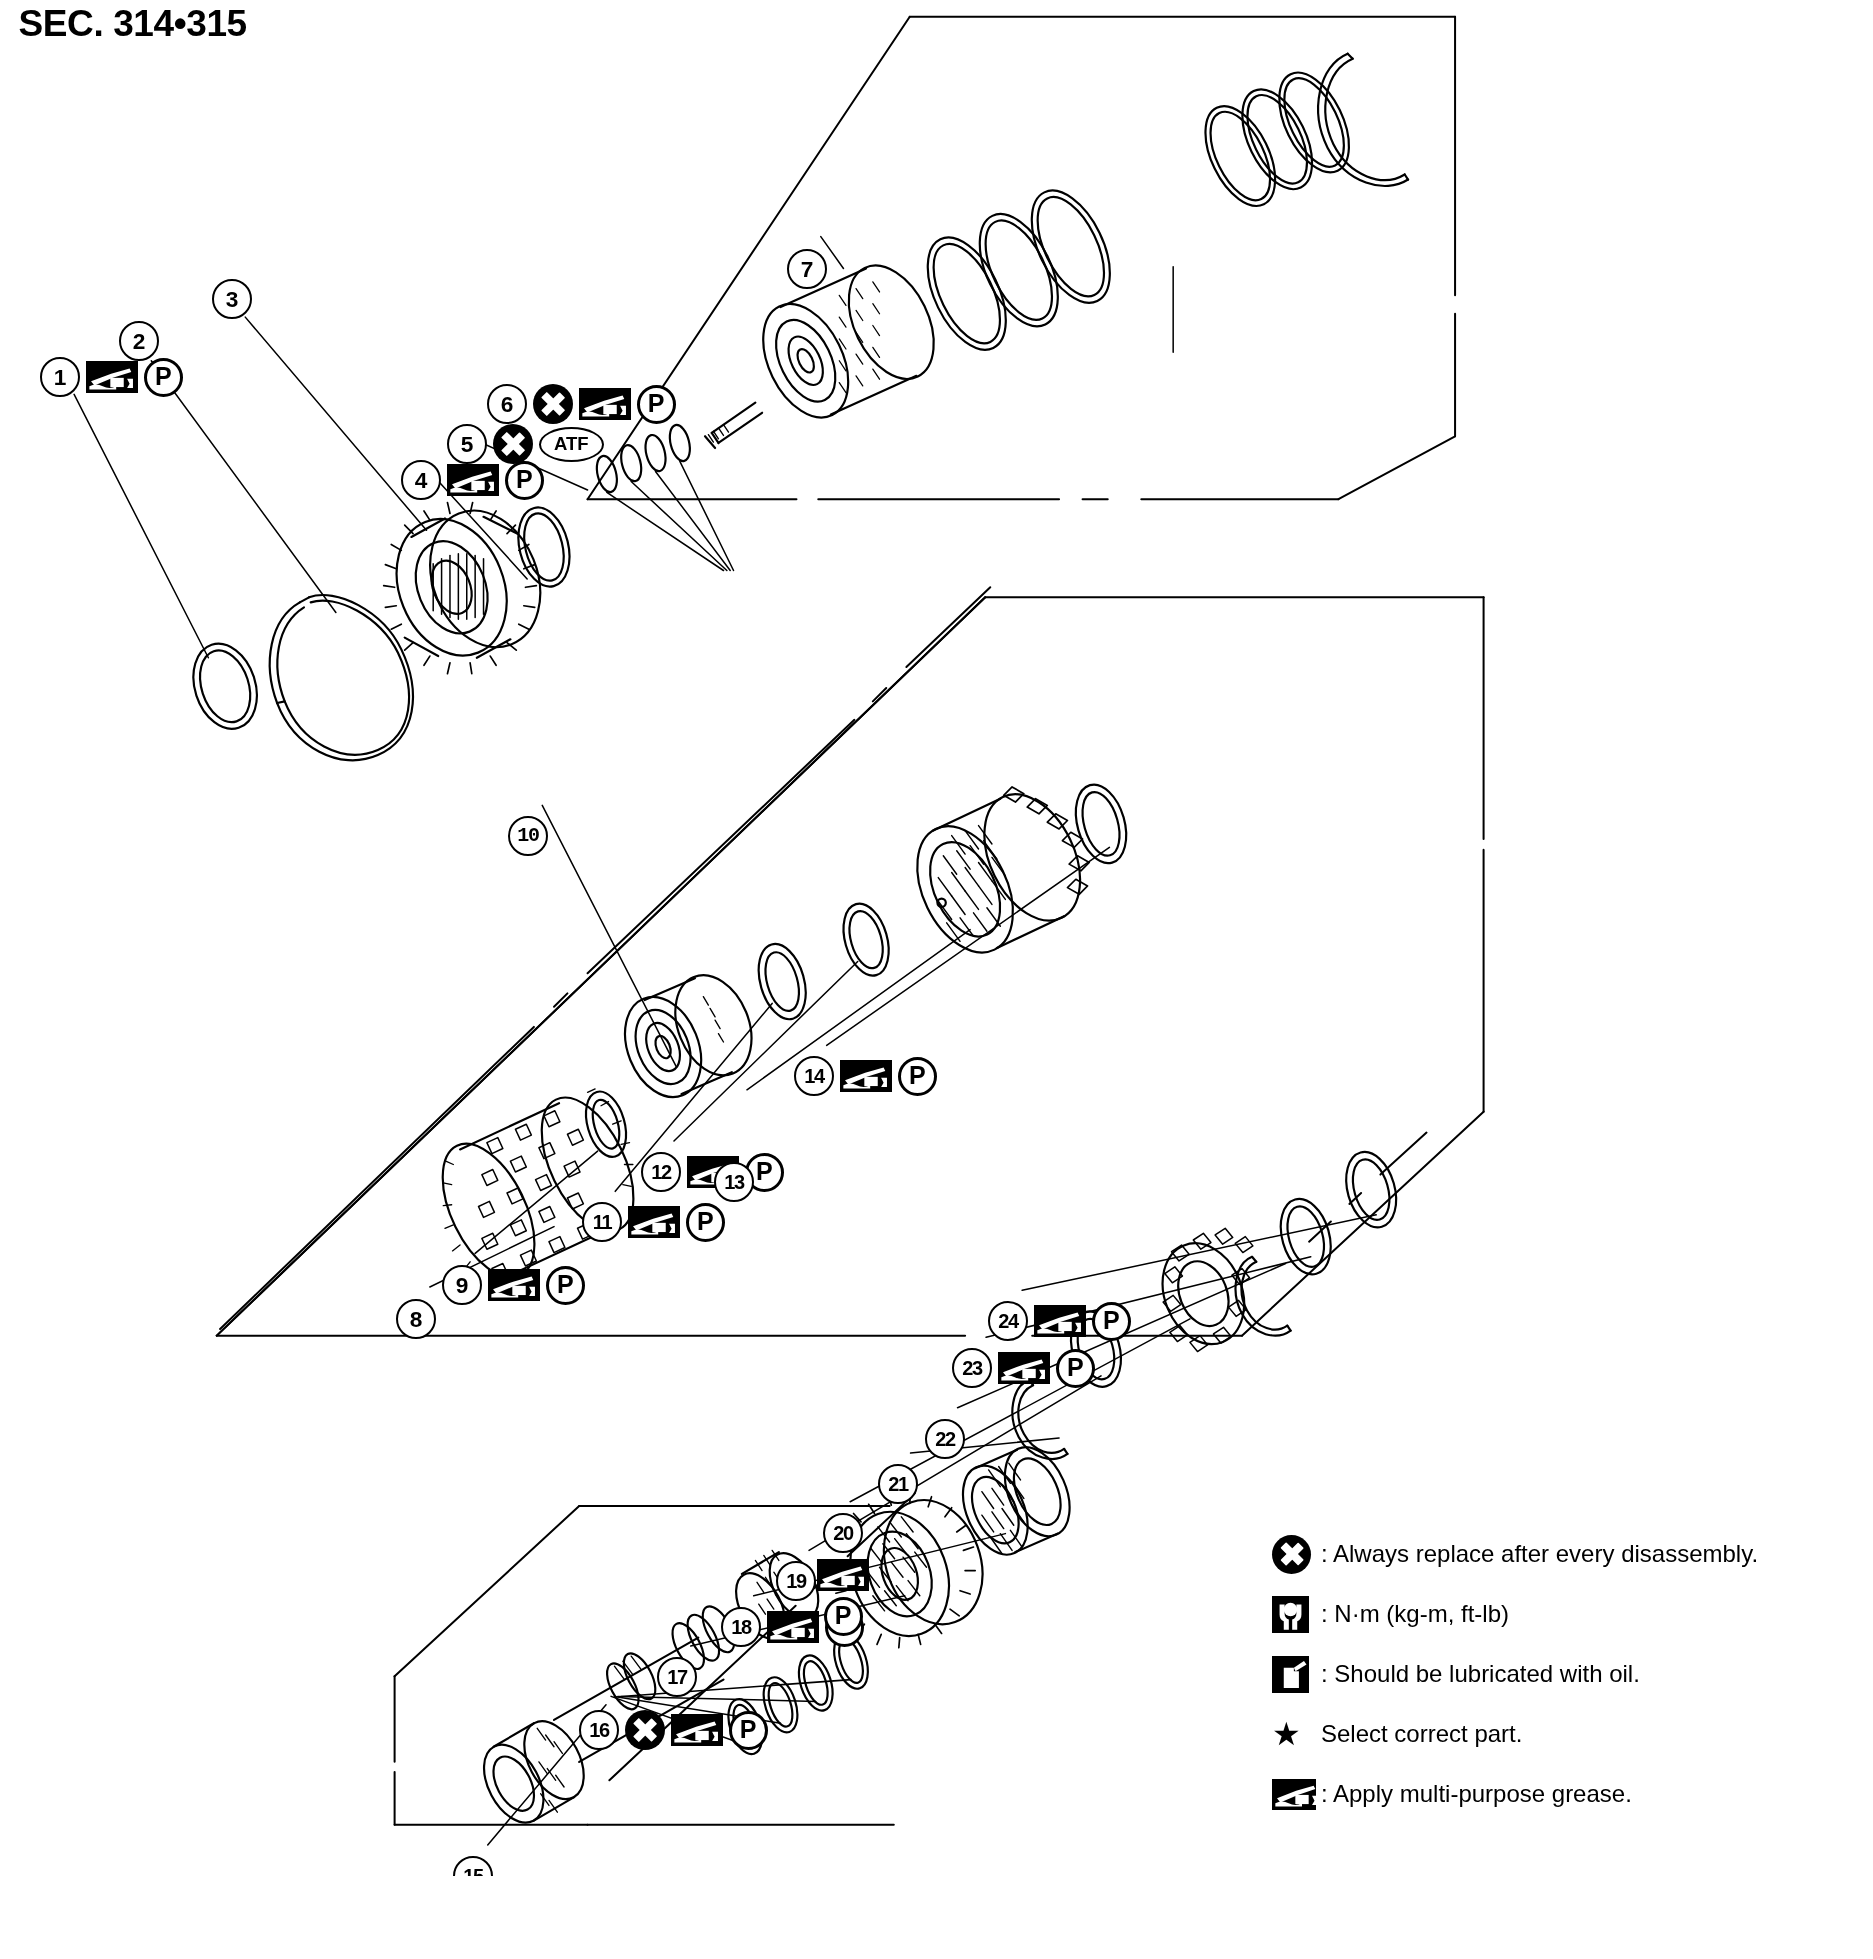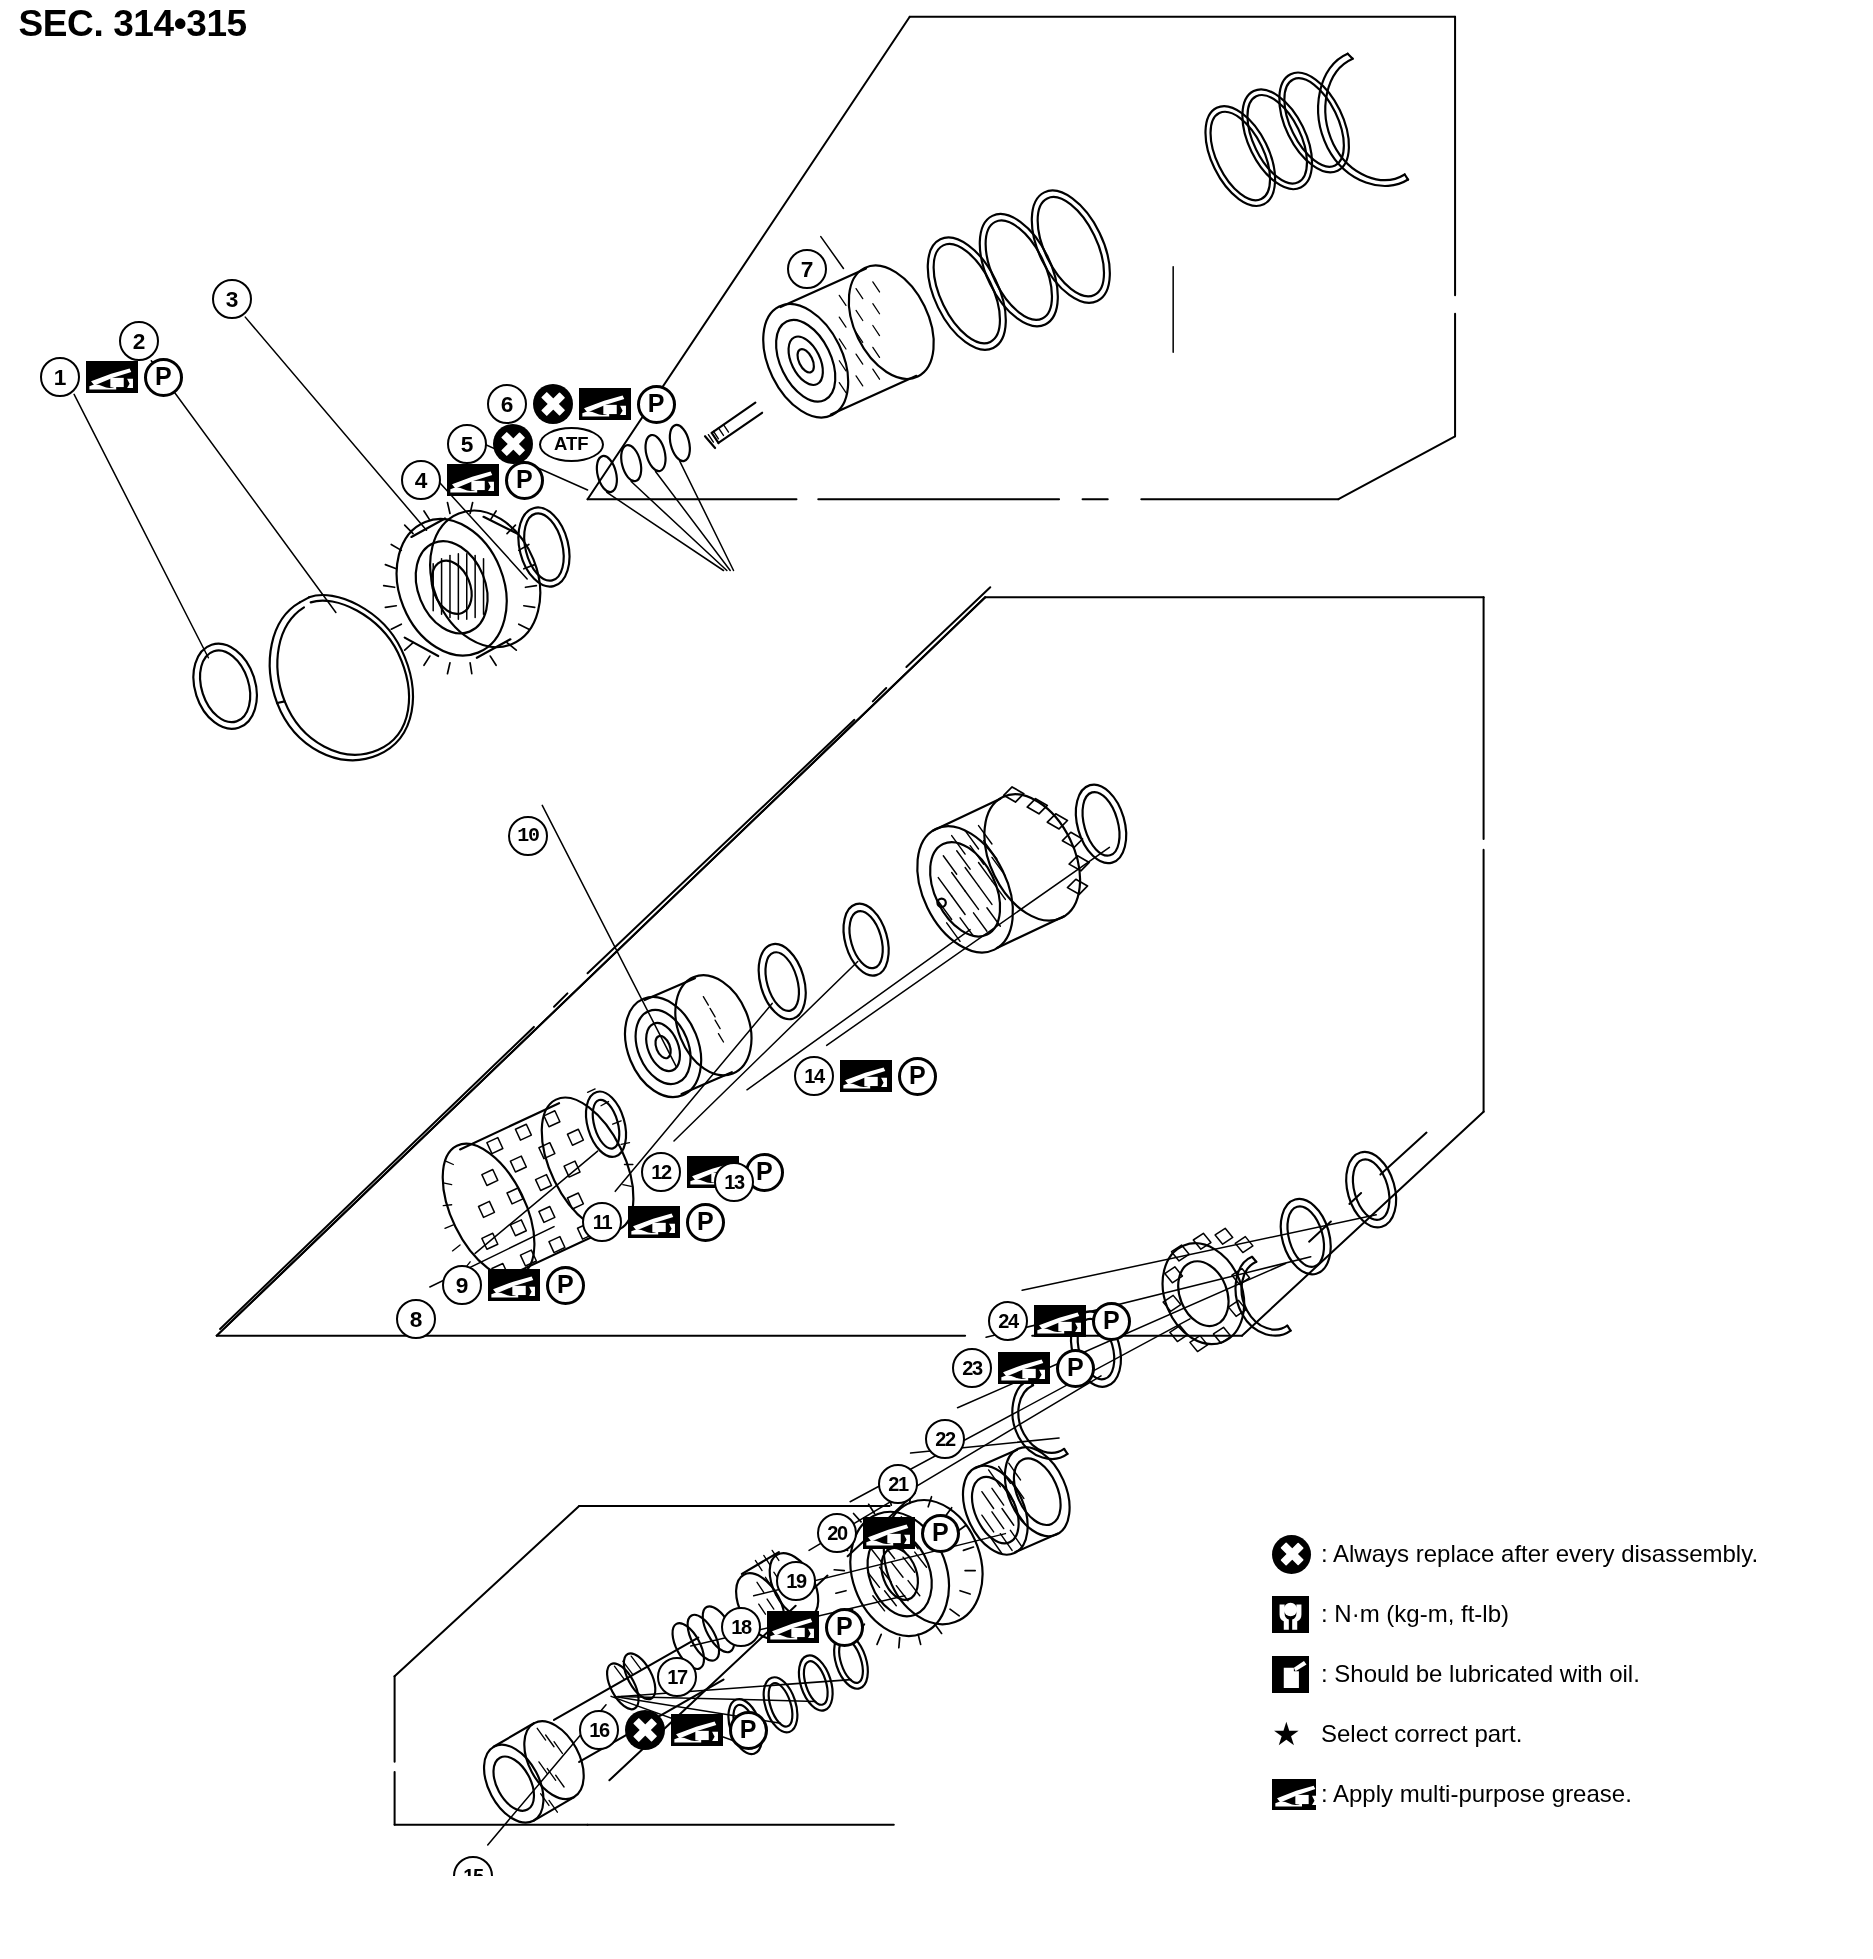--- a/index.html
+++ b/index.html
@@ -806,21 +806,21 @@
       </g>
         </svg>
     </div>
     <div class="pmark">P</div>
   </div>
 
   <div class="cgroup" style="left:776px;top:1561px;">
     <div class="cnum two">19</div>
   </div>
 
-  <div class="cgroup" style="left:817px;top:1513px;">
+  <div class="cgroup" style="left:817px;top:1513px;flex-direction:column;">
     <div class="cnum two">20</div>
     <div class="grease">
       <svg viewBox="0 0 62 38">
           <g fill="#fff">
         <path d="M6 24 L30 15 L52 9 L54 13 L32 20 L10 29 Z"></path>
         <rect x="29" y="20" width="16" height="11"></rect>
         <path d="M49 21 l7 0 l0 11 l-7 0 l3 -5 z"></path>
         <path d="M4 30 q8 -4 16 0 q8 4 16 0 l0 4 l-32 0 z"></path>
       </g>
         </svg>

